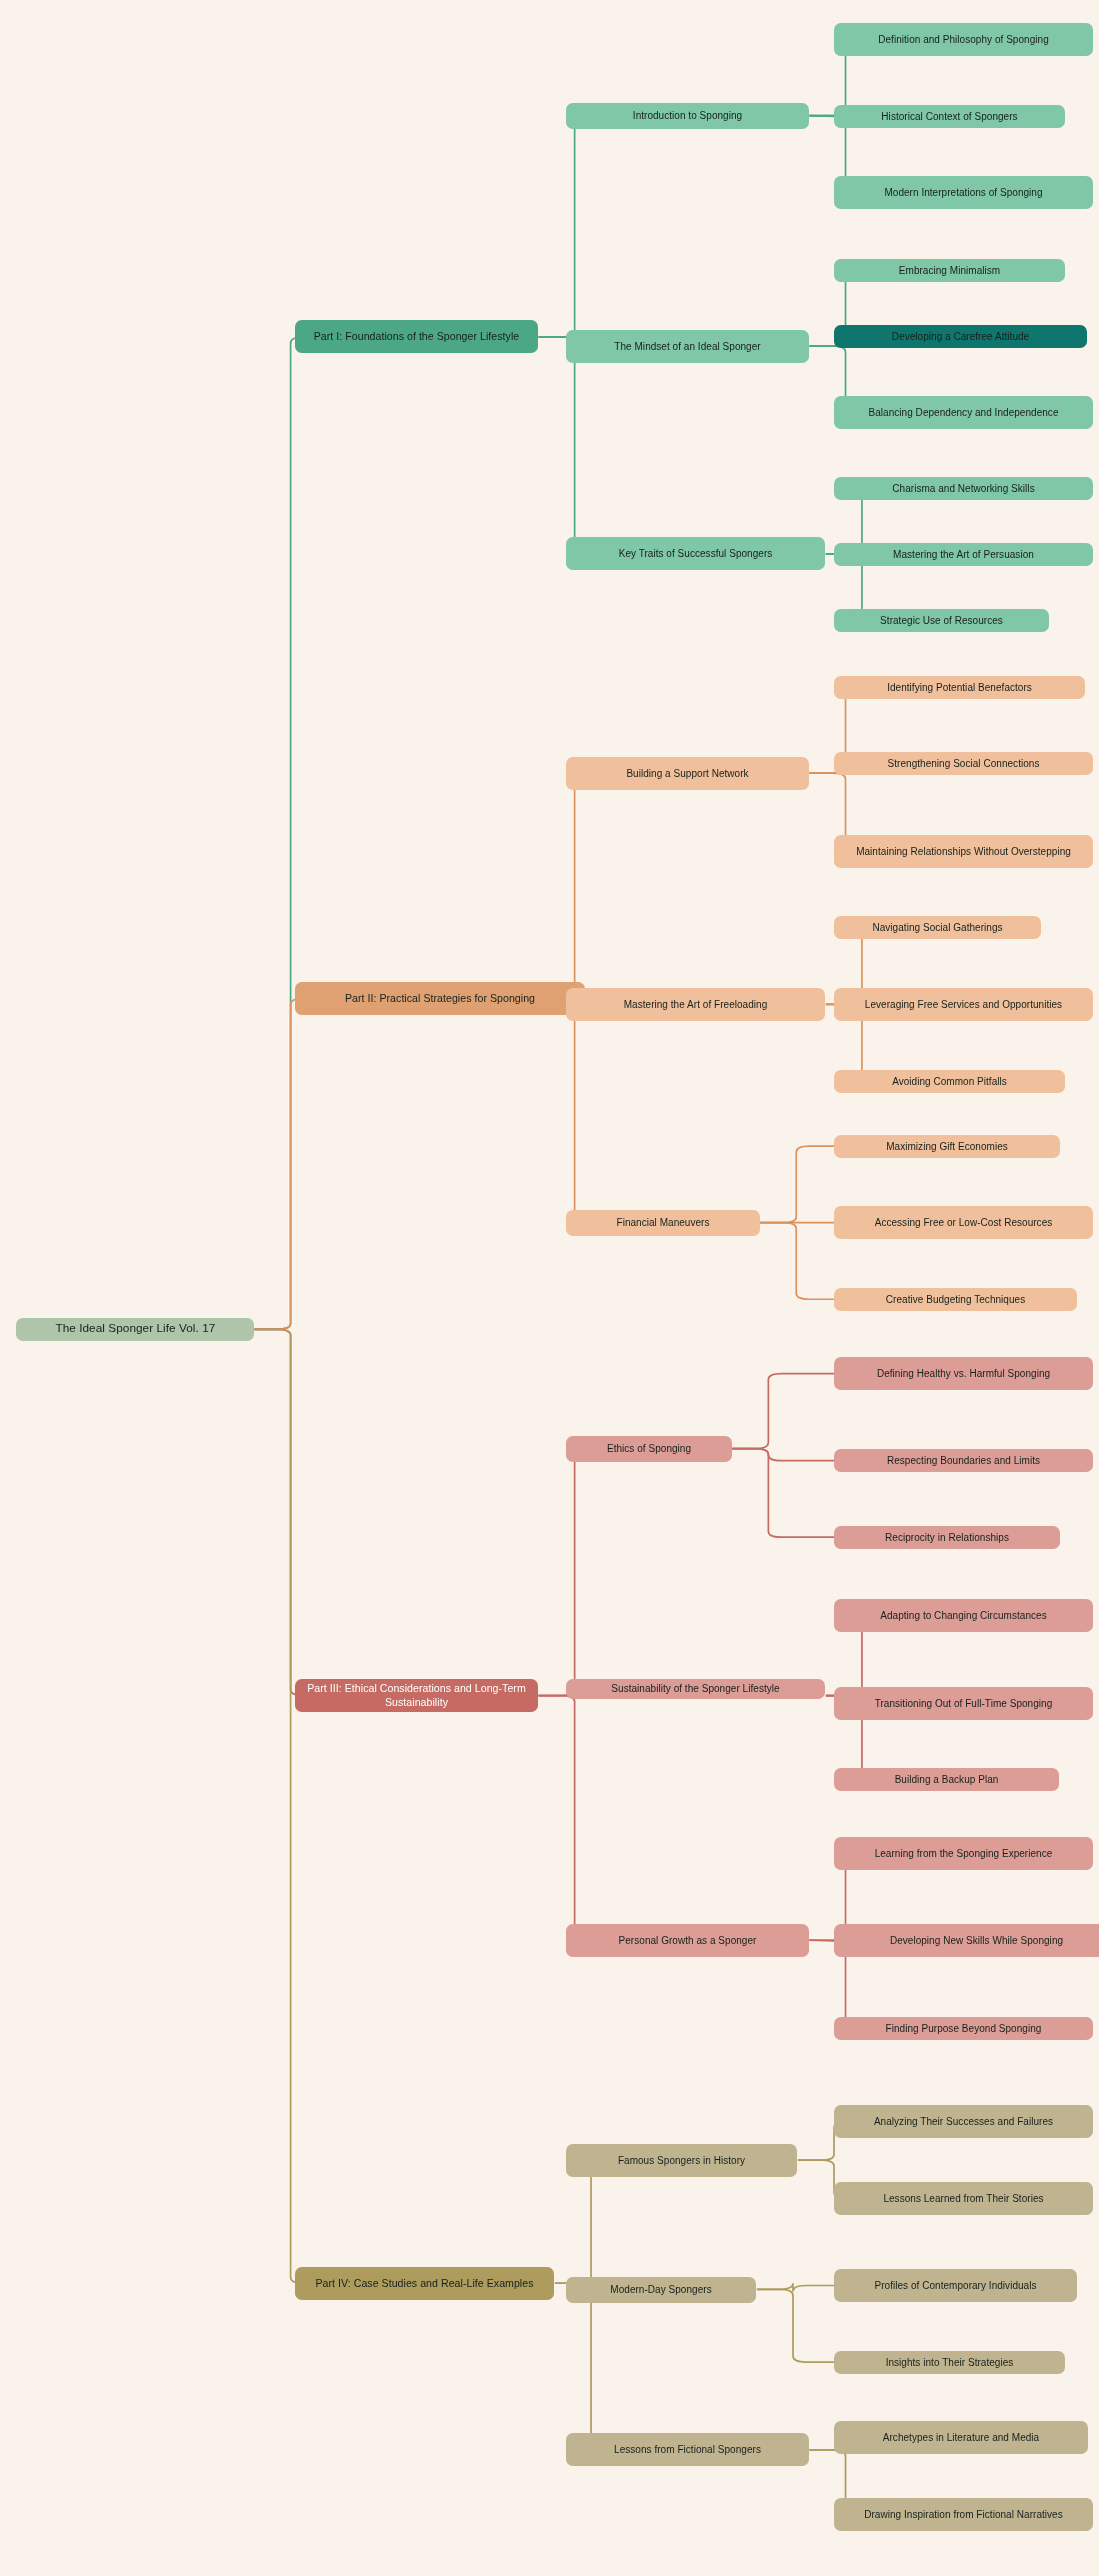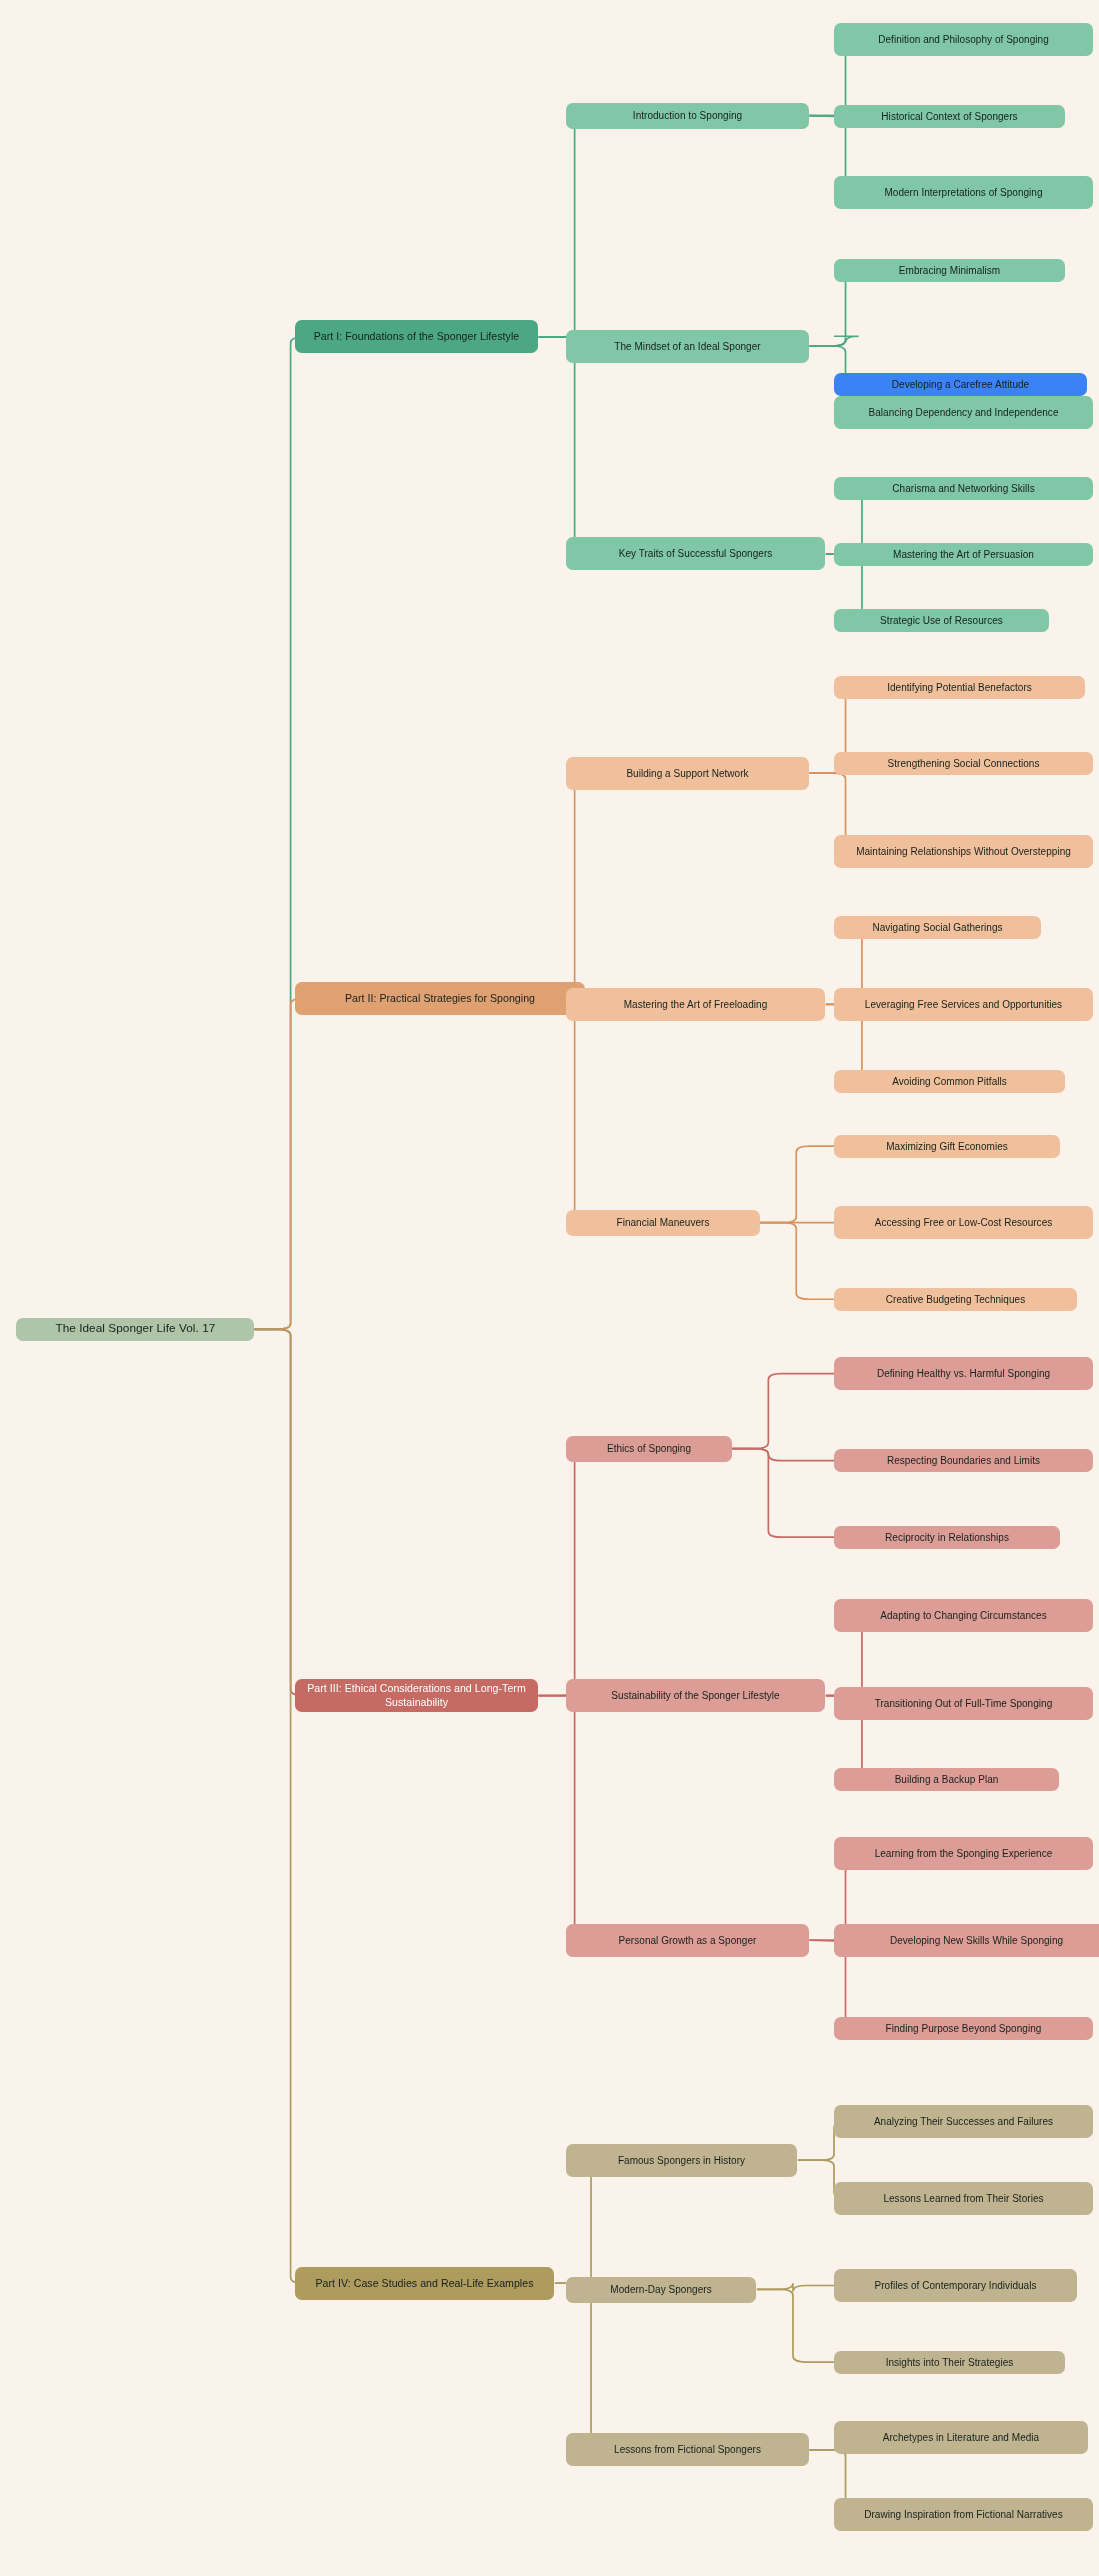--- a/index.html
+++ b/index.html
@@ -96,21 +96,21 @@
     </div>
     <div class="node" style="left: 834px; top: 176px; width: 259px; height: 33px; background: rgb(127, 199, 166); color: rgb(23, 32, 28); font-size: 10px; border-radius: 6.8px;">
       <span>Modern Interpretations of Sponging</span>
     </div>
     <div class="node" style="left: 566px; top: 330px; width: 243px; height: 33px; background: rgb(127, 199, 166); color: rgb(23, 32, 28); font-size: 10px; border-radius: 6.8px;">
       <span>The Mindset of an Ideal Sponger</span>
     </div>
     <div class="node" style="left: 834px; top: 259px; width: 231px; height: 22.5px; background: rgb(127, 199, 166); color: rgb(23, 32, 28); font-size: 10px; border-radius: 6.8px;">
       <span>Embracing Minimalism</span>
     </div>
-    <div class="node" style="left: 834px; top: 325px; width: 253px; height: 22.5px; background: #3b82f6; color: rgb(23, 32, 28); font-size: 10px; border-radius: 6.8px; margin-top: 48px;">
+    <div class="node" style="left: 834px; top: 325px; width: 253px; height: 22.5px; background: #0f766e; color: rgb(23, 32, 28); font-size: 10px; border-radius: 6.8px;">
       <span>Developing a Carefree Attitude</span>
     </div>
     <div class="node" style="left: 834px; top: 396px; width: 259px; height: 33px; background: rgb(127, 199, 166); color: rgb(23, 32, 28); font-size: 10px; border-radius: 6.8px;">
       <span>Balancing Dependency and Independence</span>
     </div>
     <div class="node" style="left: 566px; top: 537px; width: 259px; height: 33px; background: rgb(127, 199, 166); color: rgb(23, 32, 28); font-size: 10px; border-radius: 6.8px;">
       <span>Key Traits of Successful Spongers</span>
     </div>
     <div class="node" style="left: 834px; top: 477px; width: 259px; height: 22.5px; background: rgb(127, 199, 166); color: rgb(23, 32, 28); font-size: 10px; border-radius: 6.8px;">
       <span>Charisma and Networking Skills</span>
@@ -168,21 +168,21 @@
     </div>
     <div class="node" style="left: 834px; top: 1357px; width: 259px; height: 33px; background: rgb(220, 157, 150); color: rgb(23, 32, 28); font-size: 10px; border-radius: 6.8px;">
       <span>Defining Healthy vs. Harmful Sponging</span>
     </div>
     <div class="node" style="left: 834px; top: 1449px; width: 259px; height: 22.5px; background: rgb(220, 157, 150); color: rgb(23, 32, 28); font-size: 10px; border-radius: 6.8px;">
       <span>Respecting Boundaries and Limits</span>
     </div>
     <div class="node" style="left: 834px; top: 1526px; width: 226px; height: 22.5px; background: rgb(220, 157, 150); color: rgb(23, 32, 28); font-size: 10px; border-radius: 6.8px;">
       <span>Reciprocity in Relationships</span>
     </div>
-    <div class="node" style="left: 566px; top: 1679px; width: 259px; height: 33px; background: rgb(220, 157, 150); color: rgb(23, 32, 28); font-size: 10px; border-radius: 6.8px;">
+    <div class="node" style="left: 566px; top: 1679px; width: 259px; height: 20px; background: rgb(220, 157, 150); color: rgb(23, 32, 28); font-size: 10px; border-radius: 6.8px;">
       <span>Sustainability of the Sponger Lifestyle</span>
     </div>
     <div class="node" style="left: 834px; top: 1599px; width: 259px; height: 33px; background: rgb(220, 157, 150); color: rgb(23, 32, 28); font-size: 10px; border-radius: 6.8px;">
       <span>Adapting to Changing Circumstances</span>
     </div>
     <div class="node" style="left: 834px; top: 1687px; width: 259px; height: 33px; background: rgb(220, 157, 150); color: rgb(23, 32, 28); font-size: 10px; border-radius: 6.8px;">
       <span>Transitioning Out of Full-Time Sponging</span>
     </div>
     <div class="node" style="left: 834px; top: 1768px; width: 225px; height: 22.5px; background: rgb(220, 157, 150); color: rgb(23, 32, 28); font-size: 10px; border-radius: 6.8px;">
       <span>Building a Backup Plan</span>

